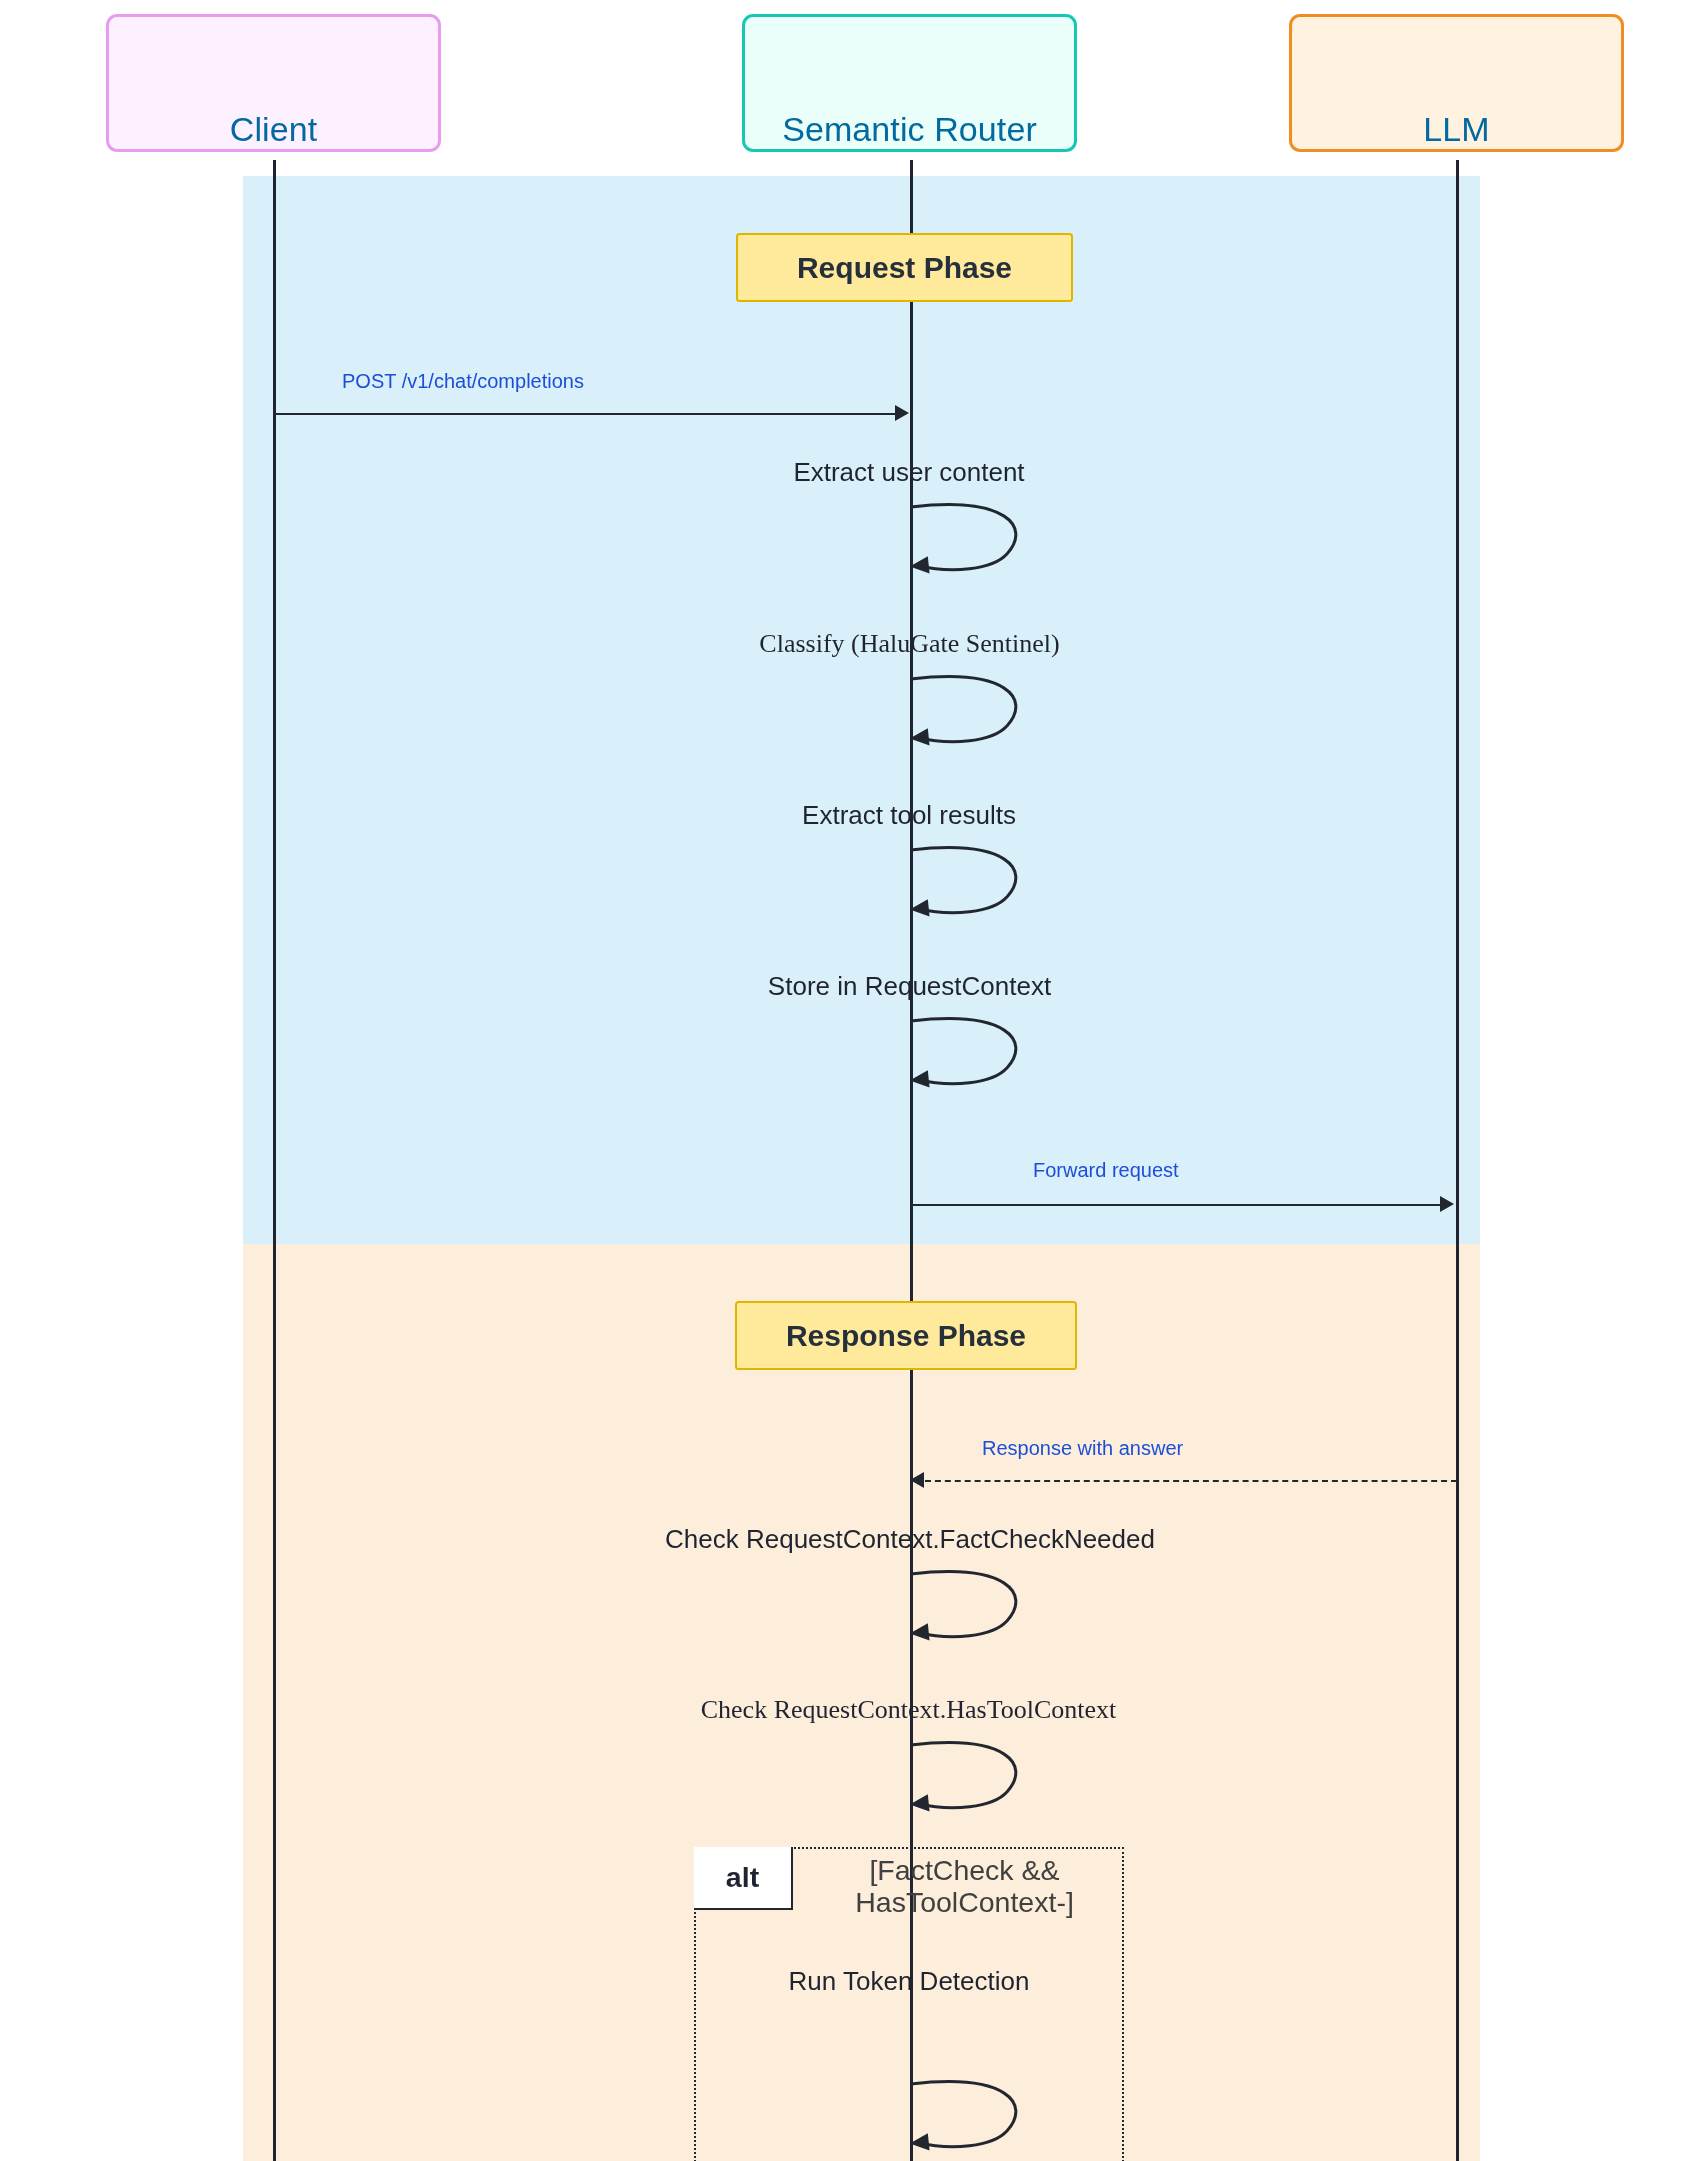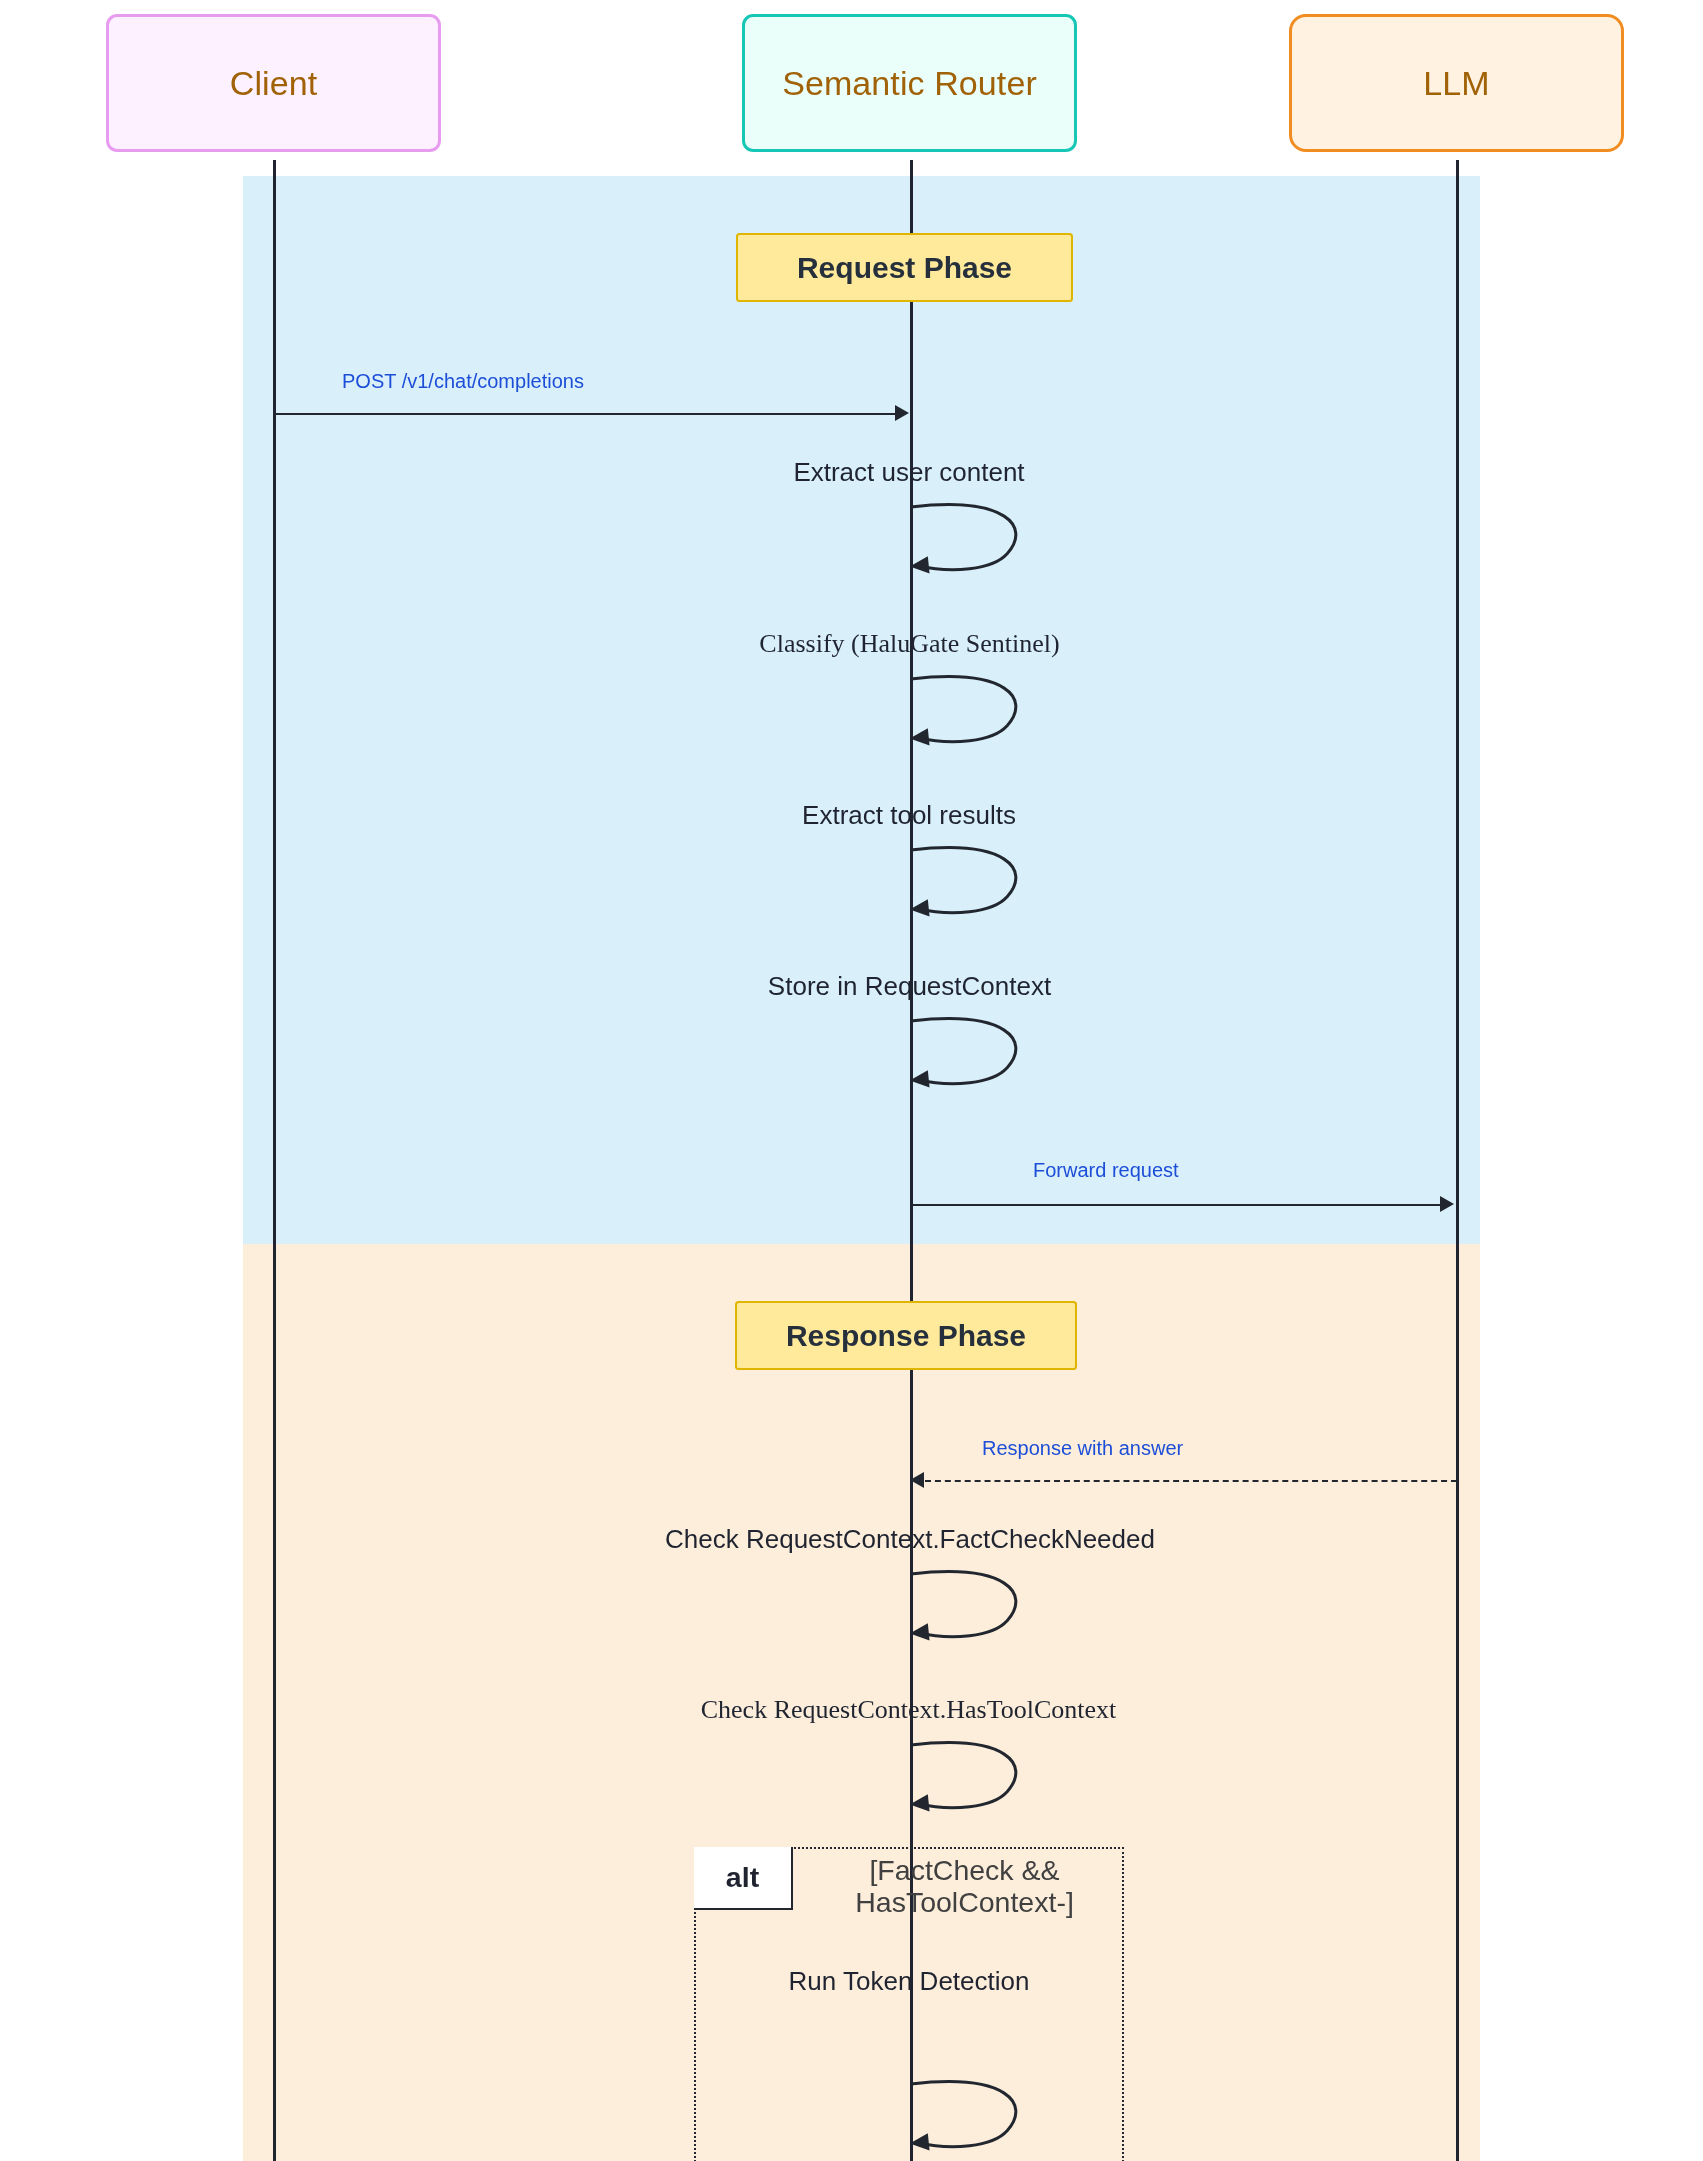--- a/index.html
+++ b/index.html
@@ -16,24 +16,24 @@
     height: 3318px;
     background: #ffffff;
     overflow: hidden;
   }
   
   .actor-box {
     position: absolute;
     box-sizing: border-box;
     border-radius: 11.2px;
     display: flex;
-    align-items: center;
+    align-items: flex-end;
     justify-content: center;
     font-size: 34px;
-    color: #a16207;
+    color: #0369a1;
     text-align: center;
     letter-spacing: 0.1px;
   }
   .actor-client {
     background: #fdf0ff;
     border: 3px solid #e79cf0;
   }
   .actor-router {
     background: #eafff9;
     border: 3px solid #16c7b5;
@@ -152,21 +152,21 @@
   <div class="lifeline" style="left:273px; top:160px; height:2940px;"></div>
   <div class="lifeline" style="left:910px; top:160px; height:2940px;"></div>
   <div class="lifeline" style="left:1456px; top:160px; height:2940px;"></div>
 
   <div class="actor-box actor-client" style="left:106px; top:14px; width:335px; height:138px;">
     <span>Client</span>
   </div>
   <div class="actor-box actor-router" style="left:742px; top:14px; width:335px; height:138px;">
     <span>Semantic Router</span>
   </div>
-  <div class="actor-box actor-llm" style="left:1289px; top:14px; width:335px; height:138px;border-radius:17px;">
+  <div class="actor-box actor-llm" style="left:1289px; top:14px; width:335px; height:138px;">
     <span>LLM</span>
   </div>
 
   <div class="phase-label" style="left:736px; top:233px; width:337px; height:69px;">
     <span>Request Phase</span>
   </div>
 
   <div class="msg-label" style="left:342px; top:352px;">
     <span>POST /v1/chat/completions</span>
   </div>

